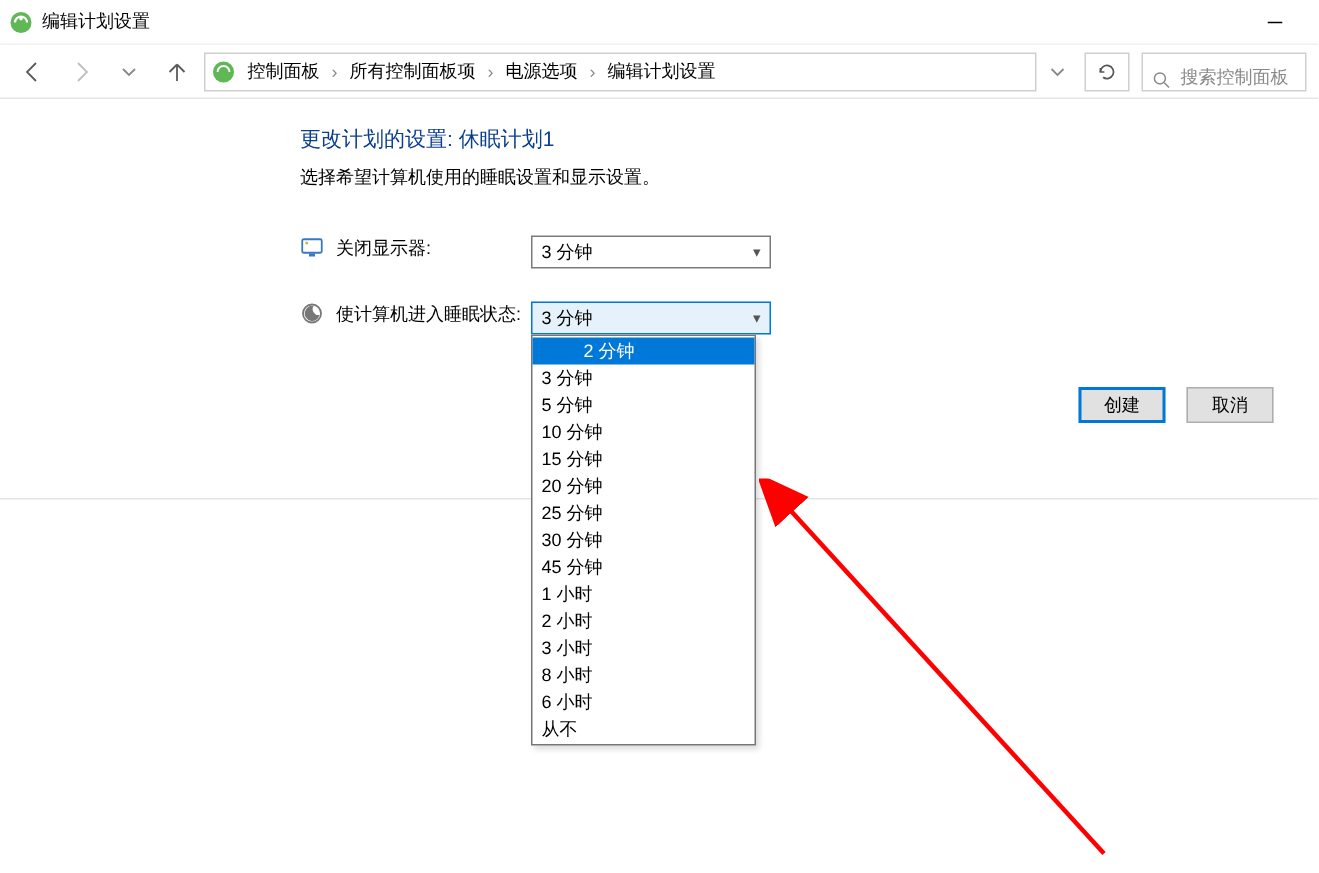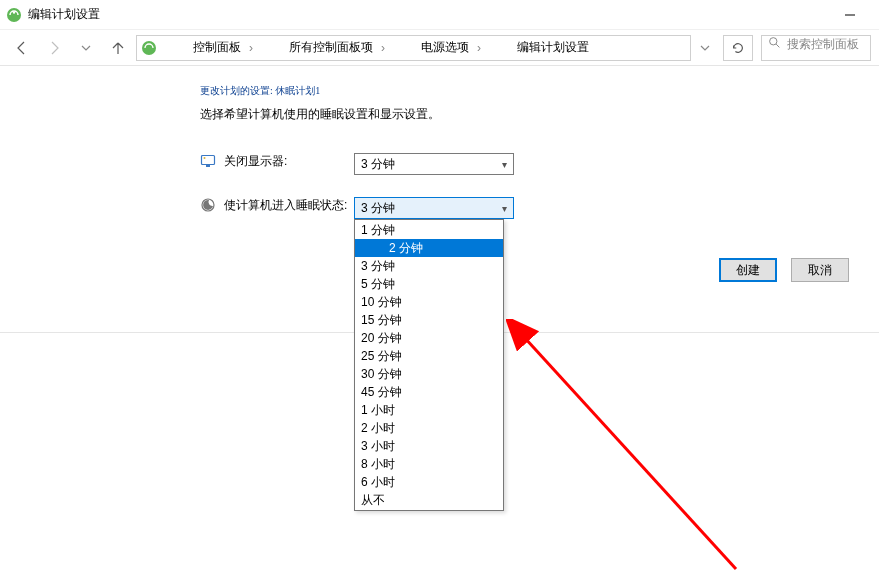--- a/index.html
+++ b/index.html
@@ -54,57 +54,55 @@
     gap: 2px;
     overflow: hidden;
   }
   .addr-icon {
     width: 16px; height: 16px; margin-right: 4px;
   }
   .crumb {
     padding: 0 2px;
     white-space: nowrap;
     color: #000;
-    margin-left: 28px;
   }
   .crumb-caret {
     color: #888; padding: 0 4px;
   }
   .refresh-box {
     width: 30px; height: 26px;
     border: 1px solid #cfcfcf;
     display: flex; align-items: center; justify-content: center;
     margin-left: 4px;
   }
   .searchbox {
     width: 110px; height: 26px;
     border: 1px solid #cfcfcf;
-    display: flex; align-items: flex-start;
+    display: flex; align-items: flex-end;
     padding: 0 6px;
     color: #888;
     margin-left: 4px;
     overflow: hidden;
     white-space: nowrap;
   }
   .searchbox svg { margin-right: 6px; flex: 0 0 auto; }
   
   .content {
     position: relative;
     padding: 18px 0 0 0;
   }
   .inner {
     position: relative;
     margin-left: 200px;
     width: 580px;
   }
   .heading {
     color: #0a3e8f;
-    font-size: 10px;
+    font-size: 14px;
     margin-bottom: 8px;
-    font-family: Liberation Serif, serif;
   }
   .subtext {
     color: #000;
     margin-bottom: 30px;
   }
   .setting-row {
     display: flex; align-items: flex-start;
     margin-bottom: 22px;
   }
   .row-icon {
@@ -288,21 +286,20 @@
           <circle cx="8" cy="8" r="6" fill="none" stroke="#777" stroke-width="1.2"></circle>
           <path d="M9 3 A5 5 0 1 0 13 9 A4 4 0 0 1 9 3" fill="#777"></path>
         </svg>
       </span>
       <span class="row-label">使计算机进入睡眠状态:</span>
       <div class="combo open">
         <span>3 分钟</span>
         <span class="caret">▾</span>
 
         <div class="dropdown" id="sleep-dropdown">
-            <div class="dd-item">1 分钟</div>
             <div class="dd-item highlight">2 分钟</div>
             <div class="dd-item">3 分钟</div>
             <div class="dd-item">5 分钟</div>
             <div class="dd-item">10 分钟</div>
             <div class="dd-item">15 分钟</div>
             <div class="dd-item">20 分钟</div>
             <div class="dd-item">25 分钟</div>
             <div class="dd-item">30 分钟</div>
             <div class="dd-item">45 分钟</div>
             <div class="dd-item">1 小时</div>

